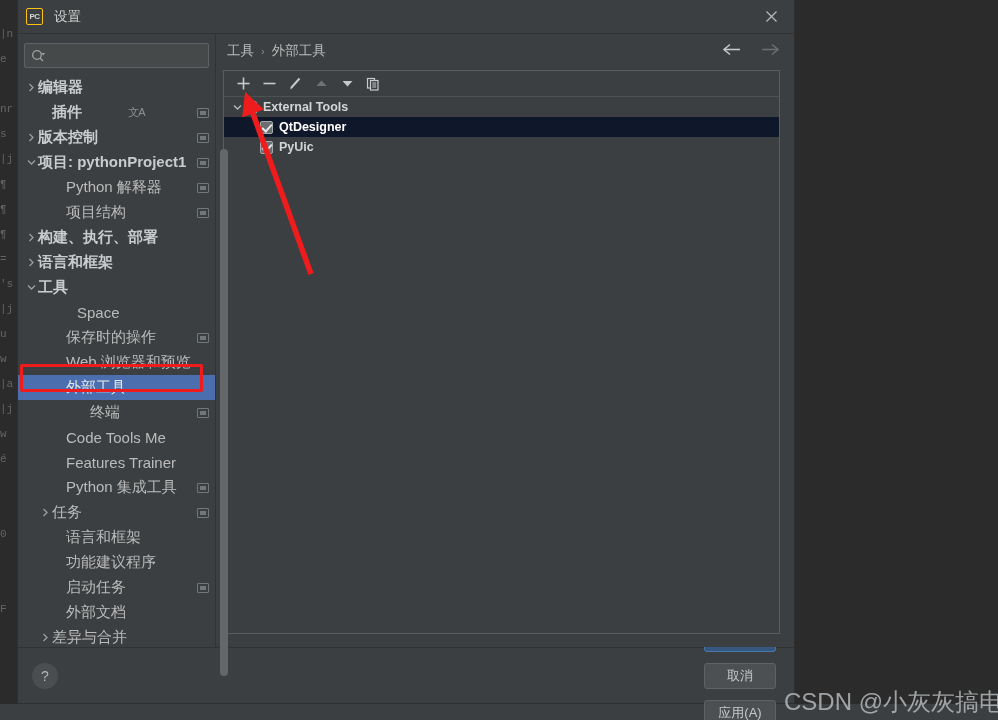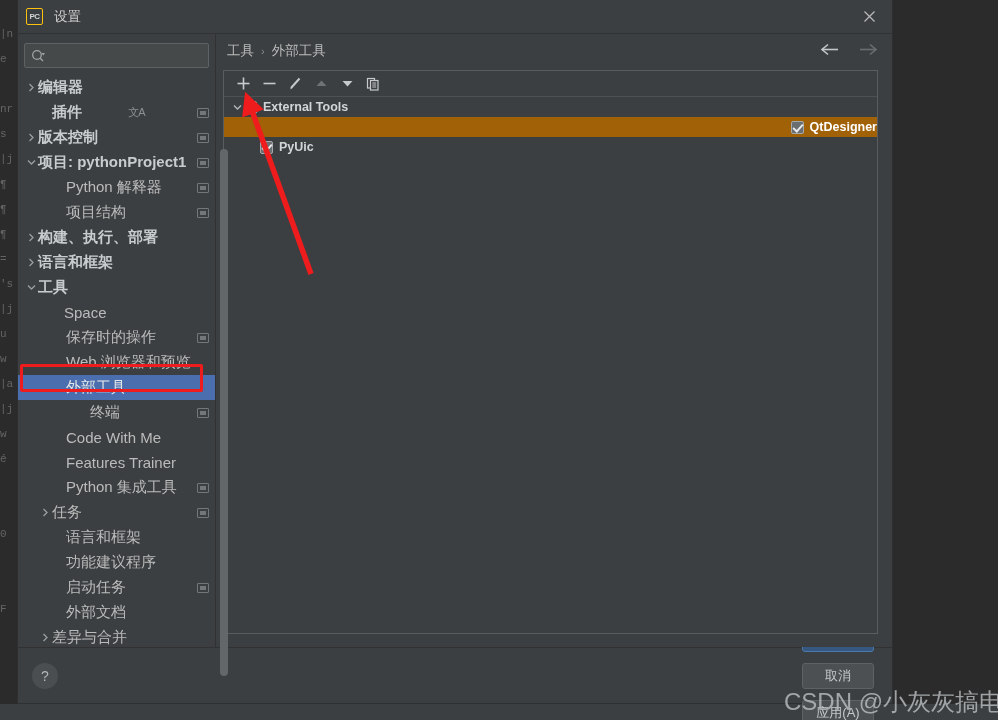--- a/index.html
+++ b/index.html
@@ -50,21 +50,21 @@
     left: 2px; top: 704px;
     font-family: "Liberation Mono", "DejaVu Sans Mono", monospace;
     font-size: 11px;
     color: #7a7d7e;
   }
 
   
   #dialog {
     position: absolute;
     left: 18px; top: 0;
-    width: 874px;
+    width: 776px;
     height: 703px;
     background: #3c3f41;
     display: flex;
     flex-direction: column;
     box-shadow: 0 0 0 1px #2d2f31;
   }
 
   
   #title-bar {
     height: 33px;
@@ -285,21 +285,21 @@
     overflow: hidden;
     padding-top: 0px;
   }
   .tool-row {
     height: 20px;
     display: flex;
     align-items: center;
     padding-left: 6px;
     cursor: default;
   }
-  .tool-row.selected { background: #a16207; justify-content: flex-end; }
+  .tool-row.selected { background: #0f172a; }
   .tool-row .twisty {
     width: 14px; min-width: 14px;
     color: #b6babc;
     font-size: 9px;
     display: flex;
     align-items: center;
     justify-content: center;
   }
   .tool-row .indent { width: 14px; min-width: 14px; }
   .checkbox {
@@ -528,21 +528,21 @@
             <span class="label">语言和框架</span>
           </div>
           <div class="tree-row bold" style="padding-left: 6px;">
             <span class="twisty">
               <svg width="9" height="9" viewBox="0 0 9 9">
                 <polyline points="1,2.5 4.5,6 8,2.5" fill="none" stroke="#9b9fa1" stroke-width="1.3"></polyline>
               </svg>
             </span>
             <span class="label">工具</span>
           </div>
-          <div class="tree-row" style="padding-left: 32px;">
+          <div class="tree-row" style="padding-left: 45px;">
             <span class="twisty"></span>
             <span class="label">Space</span>
           </div>
           <div class="tree-row" style="padding-left: 34px;">
             <span class="twisty"></span>
             <span class="label">保存时的操作</span>
             <span class="trailing-icon"></span>
           </div>
           <div class="tree-row" style="padding-left: 34px;">
             <span class="twisty"></span>
@@ -552,21 +552,21 @@
             <span class="twisty"></span>
             <span class="label">外部工具</span>
           </div>
           <div class="tree-row" style="padding-left: 34px; gap: 24px;">
             <span class="twisty"></span>
             <span class="label">终端</span>
             <span class="trailing-icon"></span>
           </div>
           <div class="tree-row" style="padding-left: 34px;">
             <span class="twisty"></span>
-            <span class="label">Code With Me</span>
+            <span class="label">Code Tools Me</span>
           </div>
           <div class="tree-row" style="padding-left: 34px;">
             <span class="twisty"></span>
             <span class="label">Features Trainer</span>
           </div>
           <div class="tree-row" style="padding-left: 34px;">
             <span class="twisty"></span>
             <span class="label">Python 集成工具</span>
             <span class="trailing-icon"></span>
           </div>

